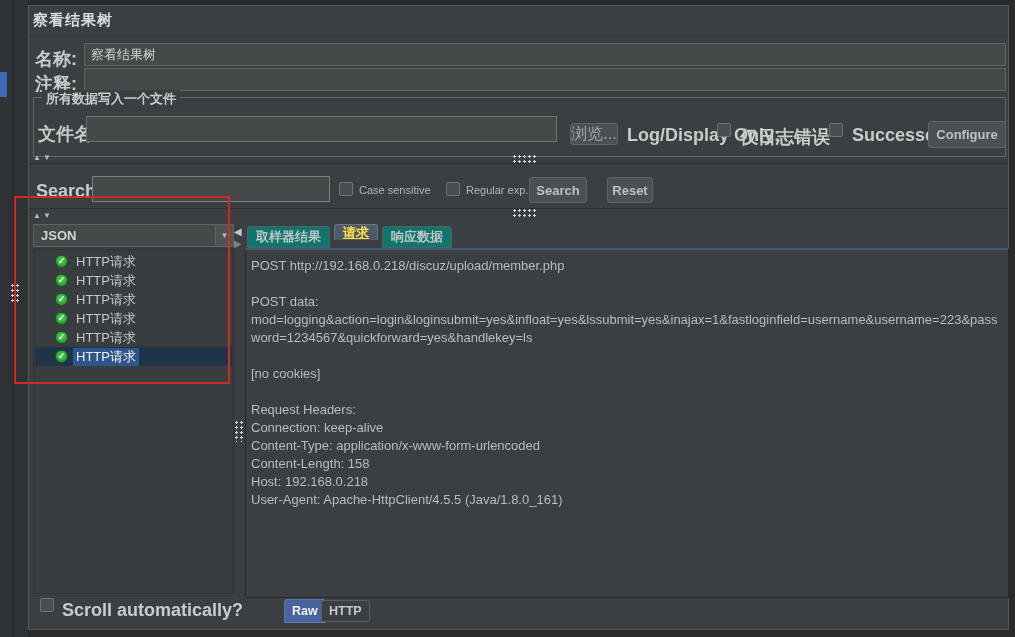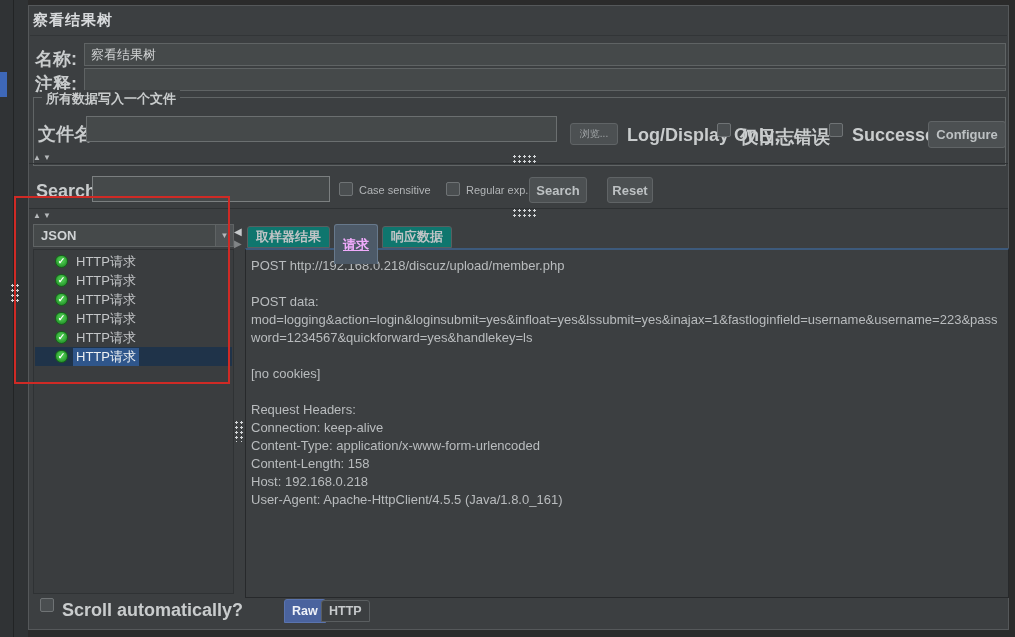--- a/index.html
+++ b/index.html
@@ -54,22 +54,22 @@
                background:radial-gradient(circle at 50% 40%, #46c24a 30%, #1f8a24 85%);
                border:1px solid #14601a; color:#fff; font-size:9px; font-weight:bold;
                display:flex; align-items:center; justify-content:center; line-height:1; }
   .tree-label { font-size:13px; color:#c4c6c8; margin-left:5px; padding:0 3px; white-space:nowrap; }
   .tree-row.selected .tree-label { background:#2f568b; color:#edf0f2; }
 
   
   .tab { position:absolute; height:22px; top:226px; background:#0f766e; border:1px solid #5a5e60;
          border-radius:3px 3px 0 0; display:flex; align-items:center; padding:0 8px;
          font-size:13px; font-weight:bold; color:#c0c4c6; }
-  .tab.active { top:224px; height:40px; background:#4d5a68; border:1px solid #67798c; border-bottom:none;
-                color:#f0abfc; z-index:3;text-decoration:underline; }
+  .tab.active { top:224px; height:16px; background:#4d5a68; border:1px solid #67798c; border-bottom:none;
+                color:#fde047; z-index:3;text-decoration:underline; }
 
   .content { left:245px; top:248px; width:764px; height:350px; background:#3c3f41;
              border:1px solid #27292b; border-top:2px solid #3d5a7c; overflow:hidden; }
   .req-text { padding:7px 6px 0 5px; font-size:13px; line-height:18px; color:#b9bcbe;
               white-space:pre-wrap; word-break:break-all; font-family:"Liberation Sans", sans-serif; }
 
   
   .mini-tab { position:absolute; height:22px; top:600px; background:#3c3f41; border:1px solid #5a5e60;
               border-radius:3px 3px 0 0; display:flex; align-items:center; padding:0 7px;
               font-size:12.5px; font-weight:bold; color:#c6c9cb;margin-left:38px; }
@@ -94,26 +94,26 @@
 
   <div class="abs title">察看结果树</div>
   <div class="abs hr" style="left:30px;top:35px;width:977px;"></div>
 
   <div class="abs lbl" style="left:35px;top:47px;">名称:</div>
   <input class="abs tbox" style="left: 84px; top: 43px; width: 922px; height: 23px;" value="察看结果树">
 
   <div class="abs lbl" style="left:35px;top:72px;">注释:</div>
   <input class="abs tbox" style="left: 84px; top: 68px; width: 922px; height: 23px;" value="">
 
-  <div class="abs fieldset" style="left:33px;top:97px;width:973px;height:69px;">
+  <div class="abs fieldset" style="left:33px;top:97px;width:973px;height:60px;">
     <div class="legend">所有数据写入一个文件</div>
   </div>
   <div class="abs lbl" style="left:38px;top:122px;">文件名</div>
   <input class="abs tbox" style="left: 86px; top: 116px; width: 471px; height: 26px; border-color: rgb(107, 111, 112);" value="">
-  <div class="abs btn" style="left:570px;top:123px;width:48px;height:22px;font-size:10px;font-weight:normal;color:#a0a4a6;">浏览...</div>
+  <div class="abs btn" style="left:570px;top:123px;width:48px;height:22px;font-size:16px;font-weight:normal;color:#a0a4a6;">浏览...</div>
   <div class="abs lbl" style="left:627px;top:125px;">Log/Display Only:</div>
   <div class="abs cb" style="left:717px;top:123px;"></div>
   <div class="abs lbl" style="left:740px;top:125px;">仅日志错误</div>
   <div class="abs cb" style="left:829px;top:123px;"></div>
   <div class="abs lbl" style="left:852px;top:125px;">Successes</div>
   <div class="abs btn" style="left:928px;top:121px;width:78px;height:27px;">Configure</div>
 
   <div class="abs updown" style="left:33px;top:153px;">▲▼</div>
   <div class="abs grip" style="left:512px;top:154px;width:24px;height:9px;"></div>
   <div class="abs hr" style="left:29px;top:163px;width:979px;background:#2e3133;"></div>

